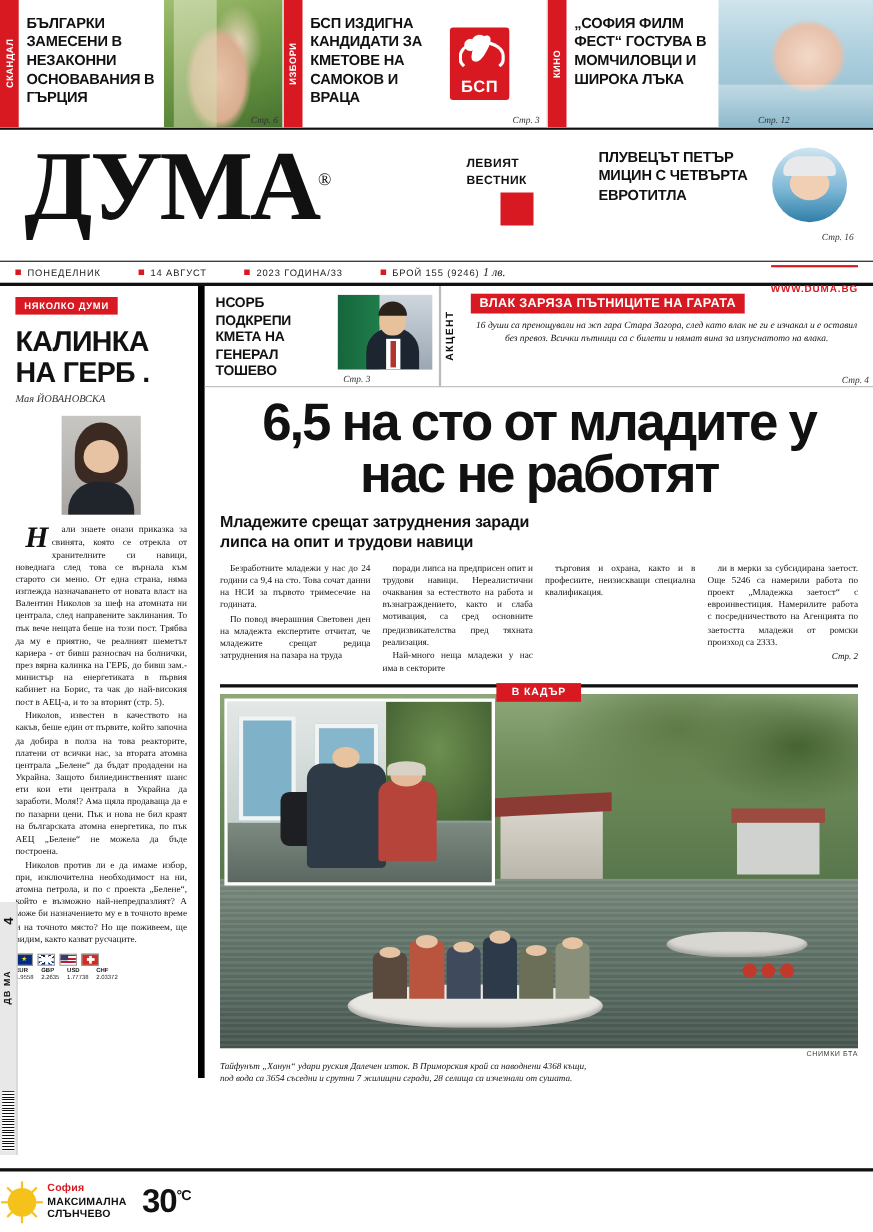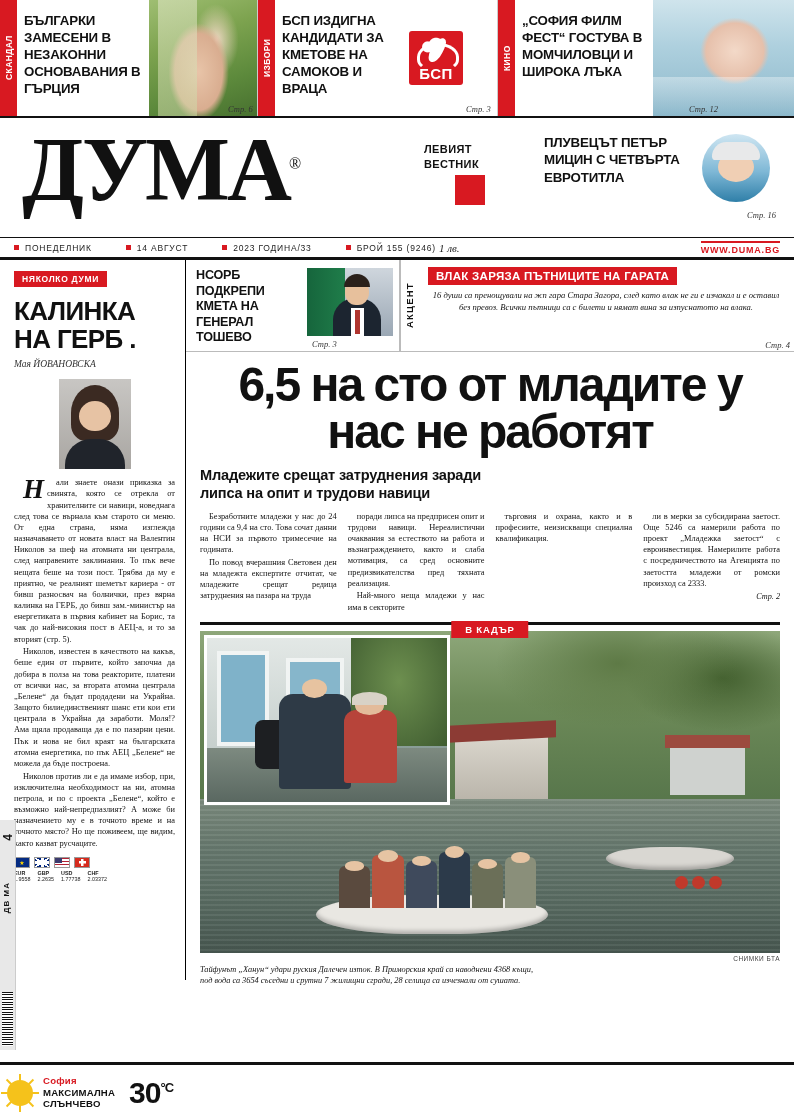--- a/index.html
+++ b/index.html
@@ -82,21 +82,21 @@
   .ph-water:after {
     content:""; position:absolute; left:0; bottom:0; width:100%; height: 34%;
     background: linear-gradient(180deg, rgba(255,255,255,.35), rgba(140,184,203,.1));
   }
   .bsp-logo {
     width: 72px; height: 100%;
     display: flex; align-items: center; justify-content: center;
     flex-shrink: 0;
   }
   .bsp-mark {
-    width: 54px; height: 54px;
+    width: 54px; height: 66px;
     background: #d81921;
     border-radius: 3px;
     position: relative;
     display: flex; align-items: flex-end; justify-content: center;
     overflow: hidden;
   }
   .bsp-mark .rose {
     position: absolute; top: 4px; left: 6px;
     width: 42px; height: 34px;
     background:
@@ -230,34 +230,34 @@
     font-style: italic;
     font-size: 11px;
     text-transform: none;
     letter-spacing: 0;
   }
   .site {
     position: absolute; right: 14px; top: 3px;
     font-size: 9px; font-weight: bold;
     color: #d81921;
     border-top: 2px solid #d81921;
-    padding-top: 2px;
+    padding-top: 14px;
   }
 
   
   .content {
     display: flex;
     height: 720px;
     padding: 0;
   }
 
   
   .col-left {
     width: 186px;
-    border-right: 1px solid #000000;
+    border-right: 6px solid #000000;
     padding: 8px 10px 0 14px;
     position: relative;
   }
   .kicker-red {
     display: inline-block;
     background: #d81921;
     color: #fff;
     font-size: 8.5px;
     font-weight: bold;
     letter-spacing: .7px;

